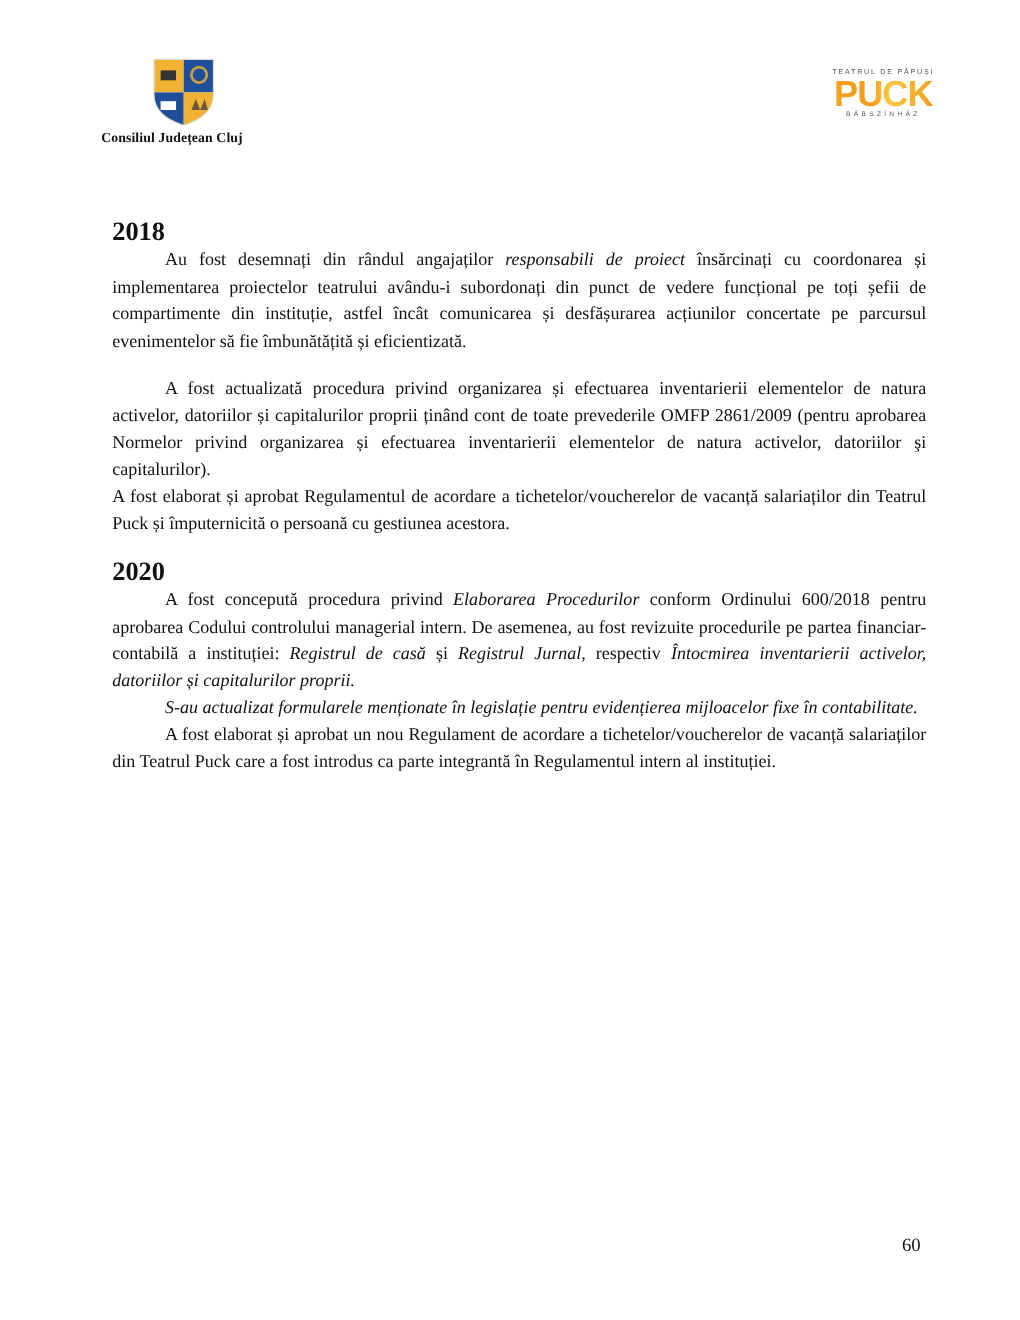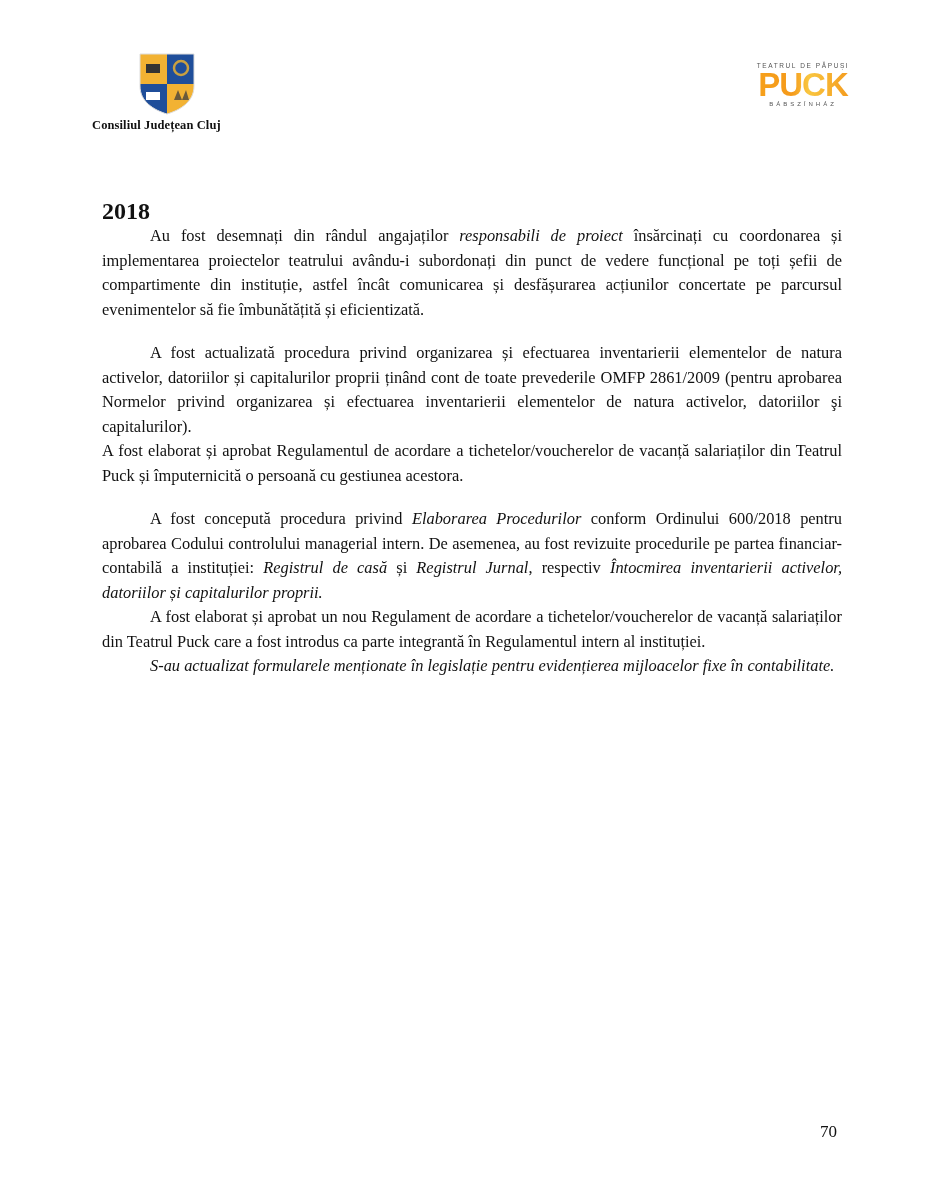--- a/index.html
+++ b/index.html
@@ -55,19 +55,20 @@
     <h2 class="year">2018</h2>
     <p class="indent"><span>Au fost desemnați din rândul angajaților </span><em>responsabili de proiect</em><span> însărcinați cu coordonarea și implementarea proiectelor teatrului avându-i subordonați din punct de vedere funcțional pe toți șefii de compartimente din instituție, astfel încât comunicarea și desfășurarea acțiunilor concertate pe parcursul evenimentelor să fie îmbunătățită și eficientizată.</span></p>
   </div>
 
   <div class="sec">
     <p class="indent">A fost actualizată procedura privind organizarea și efectuarea inventarierii elementelor de natura activelor, datoriilor și capitalurilor proprii ținând cont de toate prevederile OMFP 2861/2009 (pentru aprobarea Normelor privind organizarea și efectuarea inventarierii elementelor de natura activelor, datoriilor şi capitalurilor).</p>
     <p>A fost elaborat și aprobat Regulamentul de acordare a tichetelor/voucherelor de vacanță salariaților din Teatrul Puck și împuternicită o persoană cu gestiunea acestora.</p>
   </div>
 
   <div class="sec">
+    <h2 class="year">2020</h2>
     <p class="indent"><span>A fost concepută procedura privind </span><em>Elaborarea Procedurilor</em><span> conform Ordinului 600/2018 pentru aprobarea Codului controlului managerial intern. De asemenea, au fost revizuite procedurile pe partea financiar-contabilă a instituției: </span><em>Registrul de casă</em><span> și </span><em>Registrul Jurnal</em><span>, respectiv </span><em>Întocmirea inventarierii activelor, datoriilor și capitalurilor proprii.</em></p>
+    <p class="indent"><em>S-au actualizat formularele menționate în legislație pentru evidențierea mijloacelor fixe în contabilitate.</em></p>
     <p class="indent">A fost elaborat și aprobat un nou Regulament de acordare a tichetelor/voucherelor de vacanță salariaților din Teatrul Puck care a fost introdus ca parte integrantă în Regulamentul intern al instituției.</p>
-    <p class="indent"><em>S-au actualizat formularele menționate în legislație pentru evidențierea mijloacelor fixe în contabilitate.</em></p>
   </div>
 </div>
 
-<div class="page-number">70</div>
+<div class="page-number">60</div>
 
 </body></html>

